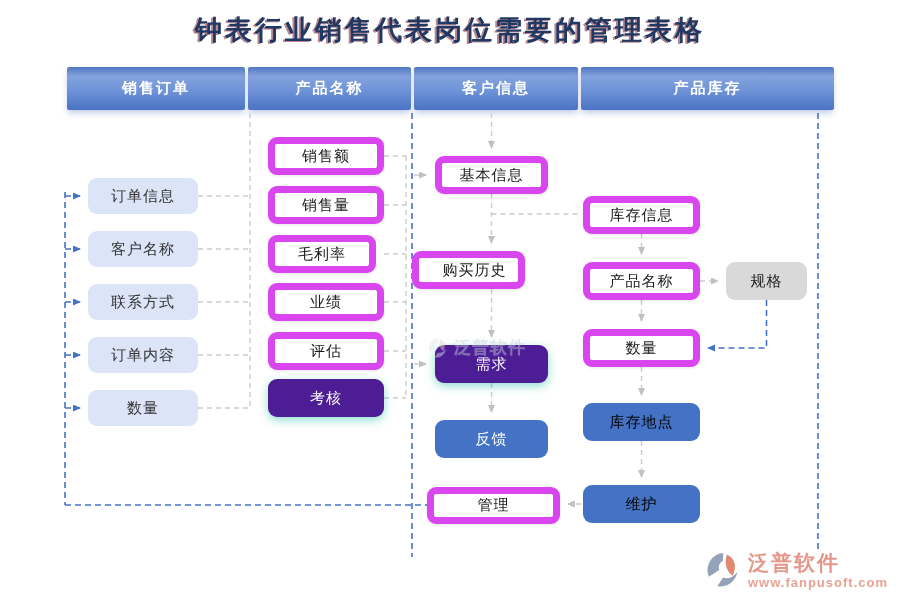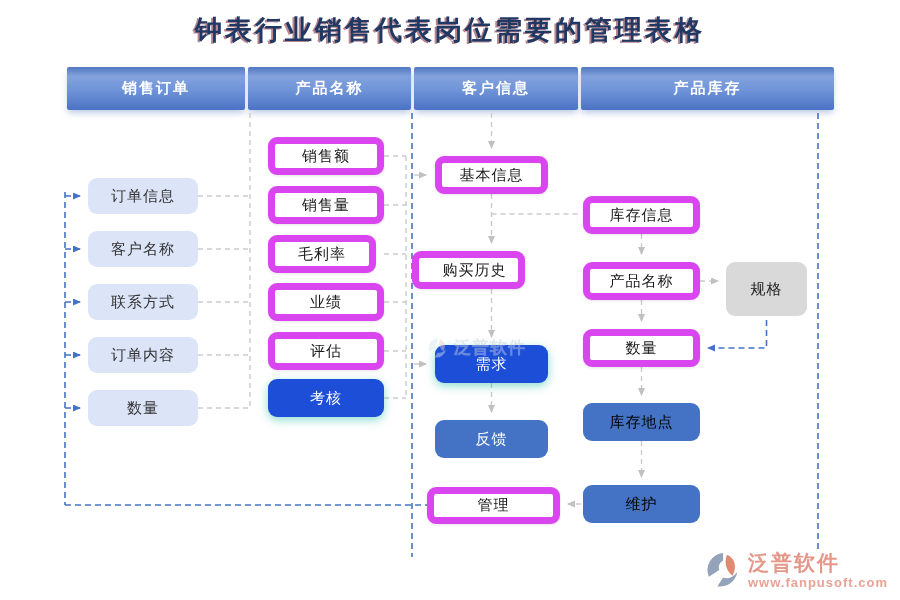--- a/index.html
+++ b/index.html
@@ -19,21 +19,21 @@
     color:#ffffff;font-size:15px;font-weight:bold;letter-spacing:2px;
     background:linear-gradient(180deg,#5078c2 0%,#84a2dd 22%,#6e93d8 55%,#4b73c4 100%);
     box-shadow:0 4px 6px -1px rgba(110,140,200,0.45);
   }
   .box{
     position:absolute;border-radius:9px;display:flex;align-items:center;justify-content:center;
     font-size:15px;color:#1a1a1a;letter-spacing:1px;box-sizing:border-box;z-index:3;
   }
   .peri{background:#dce4f8;color:#333333;}
   .white{background:#ffffff;border:7px solid #d946ef;box-shadow:0 1px 3px rgba(0,0,0,0.10);}
-  .teal{background:#1d4ed8;color:#ffffff;box-shadow:0 3px 10px rgba(47,195,172,0.55);}
+  .teal{background:#4c1d95;color:#ffffff;box-shadow:0 3px 10px rgba(47,195,172,0.55);}
   .blue{background:#4473c5;color:#000000;}
   .blue.lighttxt{color:#ffffff;}
   .grayb{background:#d9d9d9;color:#222222;}
   #connector-layer{position:absolute;left:0;top:0;z-index:1;pointer-events:none;}
   #watermark{
     position:absolute;left:428px;top:336px;z-index:4;display:flex;align-items:center;gap:4px;
     opacity:0.45;pointer-events:none;
   }
   #watermark .wm-text{font-size:17px;font-weight:bold;color:#c7d2da;letter-spacing:1px;
     text-shadow:0 0 1px rgba(255,255,255,0.8);}
@@ -121,21 +121,21 @@
   <div class="box white" style="left:412px;top:251px;width:113px;height:38px;padding-left:12px;">购买历史</div>
   <div class="box teal" style="left:435px;top:345px;width:113px;height:38px;">需求</div>
   <div class="box blue lighttxt" style="left:435px;top:420px;width:113px;height:38px;">反馈</div>
   <div class="box white" style="left:427px;top:487px;width:133px;height:37px;">管理</div>
 
   <div class="box white" style="left:583px;top:196px;width:117px;height:38px;">库存信息</div>
   <div class="box white" style="left:583px;top:262px;width:117px;height:38px;">产品名称</div>
   <div class="box white" style="left:583px;top:329px;width:117px;height:38px;">数量</div>
   <div class="box blue" style="left:583px;top:485px;width:117px;height:38px;">维护</div>
   <div class="box blue" style="left:583px;top:403px;width:117px;height:38px;">库存地点</div>
-  <div class="box grayb" style="left:726px;top:262px;width:81px;height:54px;">规格</div>
+  <div class="box grayb" style="left:726px;top:262px;width:81px;height:38px;">规格</div>
 
   <div id="watermark">
     <svg width="22" height="22" viewBox="0 0 40 40">
       <path d="M18 2 A 18 18 0 0 0 3 27 L 14 20 A 8 8 0 0 1 18 10 Z" fill="#dfe6ec"></path>
       <path d="M22 4 C 30 7 33 16 28 26 C 21 21 19 12 22 4 Z" fill="#eccfc4"></path>
       <path d="M33 22 A 18 18 0 0 1 12 37 L 18 28 C 23 30 28 28 33 22 Z" fill="#dfe6ec"></path>
     </svg>
     <span class="wm-text">泛普软件</span>
   </div>
 

